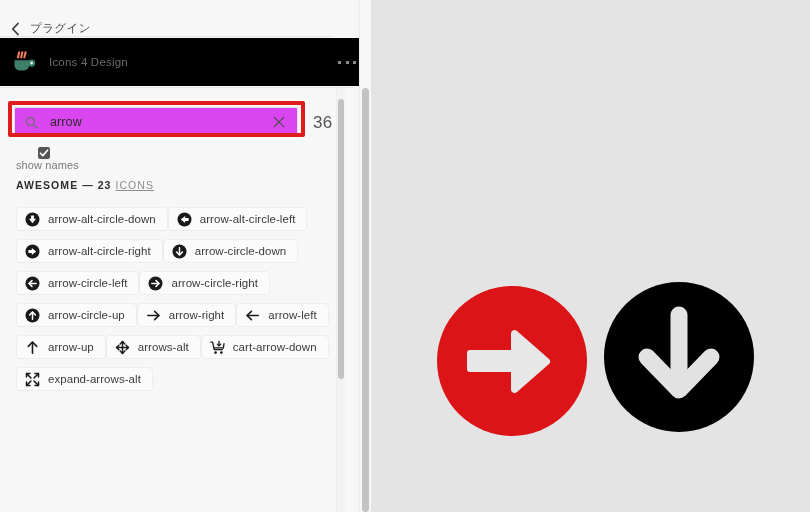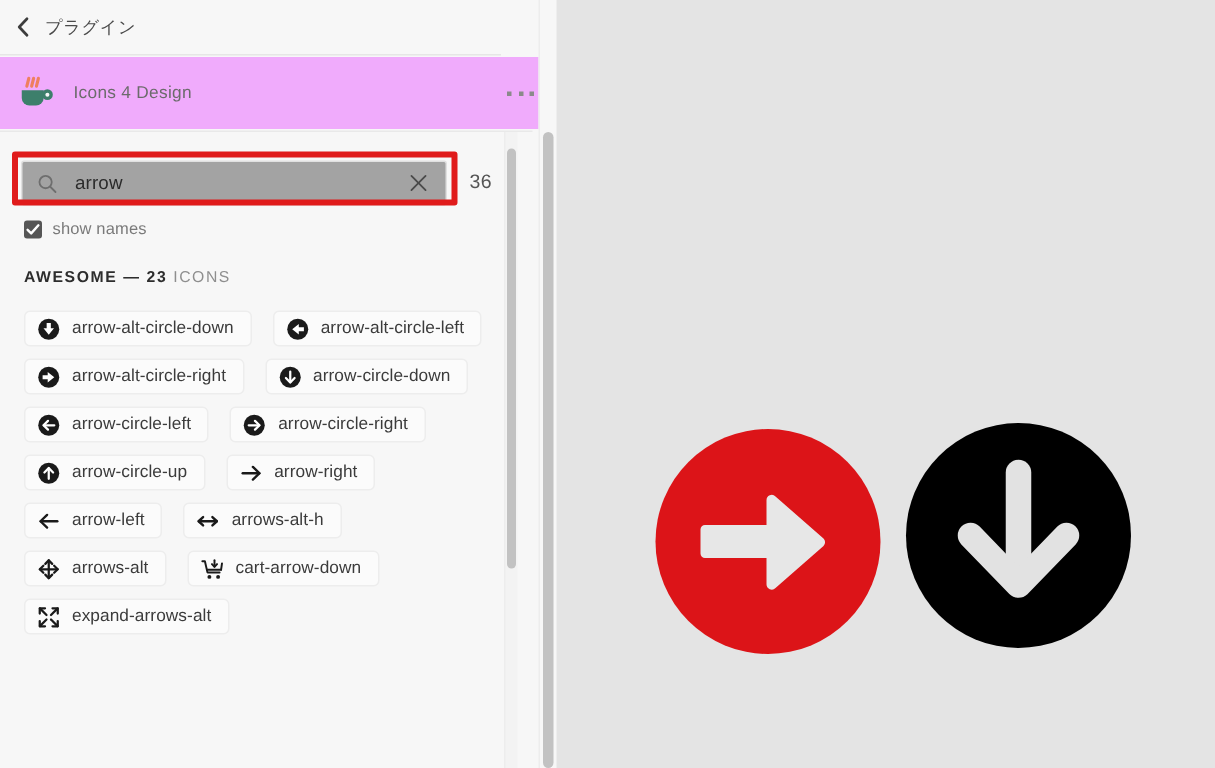--- a/index.html
+++ b/index.html
@@ -75,21 +75,21 @@
 
   
   .backbar {
     position: absolute;
     left: 0; top: 0;
     width: 334px;
     height: 37px;
     background: #f7f7f7;
     border-bottom: 1px solid #e6e6e6;
     display: flex;
-    align-items: center;
+    align-items: flex-end;
     padding-left: 11px;
     box-sizing: border-box;
   }
   .back-chevron {
     width: 9px;
     height: 14px;
     margin-right: 10px;
     flex: none;
     display: block;
   }
@@ -98,21 +98,21 @@
     color: #4a4a4a;
     letter-spacing: .4px;
   }
 
   
   .pluginbar {
     position: absolute;
     left: 0; top: 38px;
     width: 370px;
     height: 48px;
-    background: #f0abfc;
+    background: #000000;
     display: flex;
     align-items: center;
     padding: 0 12px 0 12px;
     box-sizing: border-box;
   }
   .plugin-logo {
     width: 26px;
     height: 26px;
     flex: none;
     margin-right: 11px;
@@ -153,21 +153,21 @@
     box-sizing: border-box;
   }
 
   
   .search-wrap {
     position: absolute;
     left: 14px;
     top: 19px;
     width: 284px;
     height: 30px;
-    background: #a3a3a3;
+    background: #d946ef;
     border: 1px solid #e0e0e0;
     border-radius: 2px;
     display: flex;
     align-items: center;
     box-sizing: border-box;
   }
   .search-icon {
     width: 13px;
     height: 13px;
     margin: 0 12px 0 10px;
@@ -190,21 +190,21 @@
     height: 12px;
     margin: 0 12px 0 6px;
     flex: none;
     display: block;
     cursor: pointer;
   }
   .result-count {
     position: absolute;
     left: 313px;
     top: 25px;
-    font-size: 13px;
+    font-size: 17px;
     color: #555;
     letter-spacing: .3px;
   }
 
   
   .annotation-box {
     position: absolute;
     left: 8px;
     top: 101px;
     width: 297px;
@@ -216,20 +216,21 @@
     z-index: 40;
   }
 
   
   .shownames {
     position: absolute;
     left: 16px;
     top: 59px;
     display: flex;
     align-items: center;
+    flex-direction: column;
   }
   .cbox {
     width: 12px;
     height: 12px;
     background: #565656;
     border-radius: 2px;
     flex: none;
     margin-right: 7px;
     position: relative;
   }
@@ -250,31 +251,32 @@
   }
   .section-head .set-name,
   .section-head .sep,
   .section-head .set-count {
     color: #2d2d2d;
     font-weight: bold;
   }
   .section-head .set-word {
     color: #8e8e8e;
     font-weight: normal;
+    text-decoration: underline;
   }
 
   
   .chips {
     position: absolute;
     left: 16px;
     top: 119px;
     width: 320px;
     display: flex;
     flex-wrap: wrap;
-    gap: 8px 14px;
+    gap: 8px 0;
     align-content: flex-start;
   }
   .chip {
     display: flex;
     align-items: center;
     height: 24px;
     background: #fbfbfb;
     border: 1px solid #ededed;
     border-radius: 4px;
     padding: 0 11px 0 8px;
@@ -501,27 +503,26 @@
             <svg class="glyph" viewBox="0 0 15 15">
               <g transform="rotate(270 7.5 7.5)" stroke="#1a1a1a" stroke-width="1.6" stroke-linecap="round" stroke-linejoin="round" fill="none">
                 <line x1="7.5" y1="13.2" x2="7.5" y2="2.2"></line>
                 <polyline points="3.3,6.4 7.5,2.0 11.7,6.4"></polyline>
               </g>
             </svg>
             <span class="chip-label">arrow-left</span>
           </div>
           <div class="chip">
             <svg class="glyph" viewBox="0 0 15 15">
-              <g stroke="#1a1a1a" stroke-width="1.6" stroke-linecap="round" stroke-linejoin="round" fill="none">
-                <line x1="1.6" y1="7.5" x2="13.4" y2="7.5"></line>
-                <polyline points="4.4,4.7 1.4,7.5 4.4,10.3"></polyline>
-                <polyline points="10.6,4.7 13.6,7.5 10.6,10.3"></polyline>
-              </g>
-            </svg>
-            <span class="chip-label">arrows-alt-h</span>
+              <g transform="rotate(0 7.5 7.5)" stroke="#1a1a1a" stroke-width="1.6" stroke-linecap="round" stroke-linejoin="round" fill="none">
+                <line x1="7.5" y1="13.2" x2="7.5" y2="2.2"></line>
+                <polyline points="3.3,6.4 7.5,2.0 11.7,6.4"></polyline>
+              </g>
+            </svg>
+            <span class="chip-label">arrow-up</span>
           </div>
           <div class="chip">
             <svg class="glyph" viewBox="0 0 15 15">
               <g stroke="#1a1a1a" stroke-width="1.5" stroke-linecap="round" stroke-linejoin="round" fill="none">
                 <line x1="7.5" y1="1.6" x2="7.5" y2="13.4"></line>
                 <line x1="1.6" y1="7.5" x2="13.4" y2="7.5"></line>
                 <polyline points="5.2,3.9 7.5,1.5 9.8,3.9"></polyline>
                 <polyline points="5.2,11.1 7.5,13.5 9.8,11.1"></polyline>
                 <polyline points="3.9,5.2 1.5,7.5 3.9,9.8"></polyline>
                 <polyline points="11.1,5.2 13.5,7.5 11.1,9.8"></polyline>

